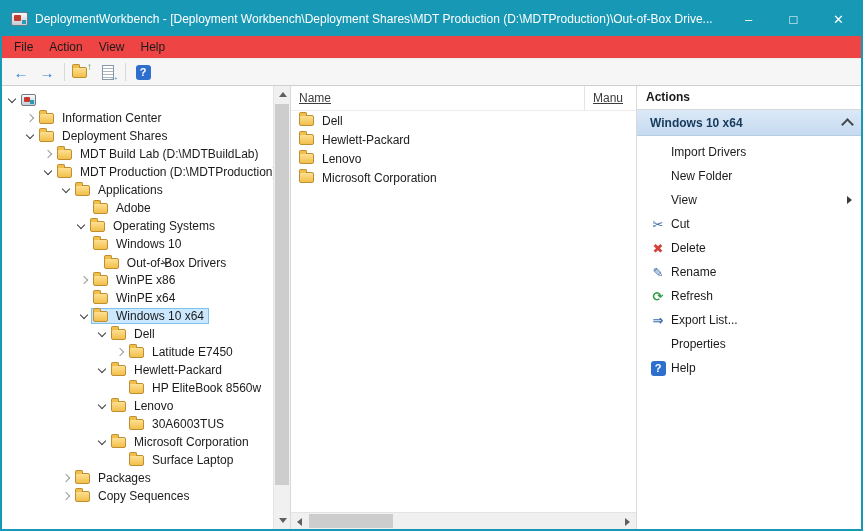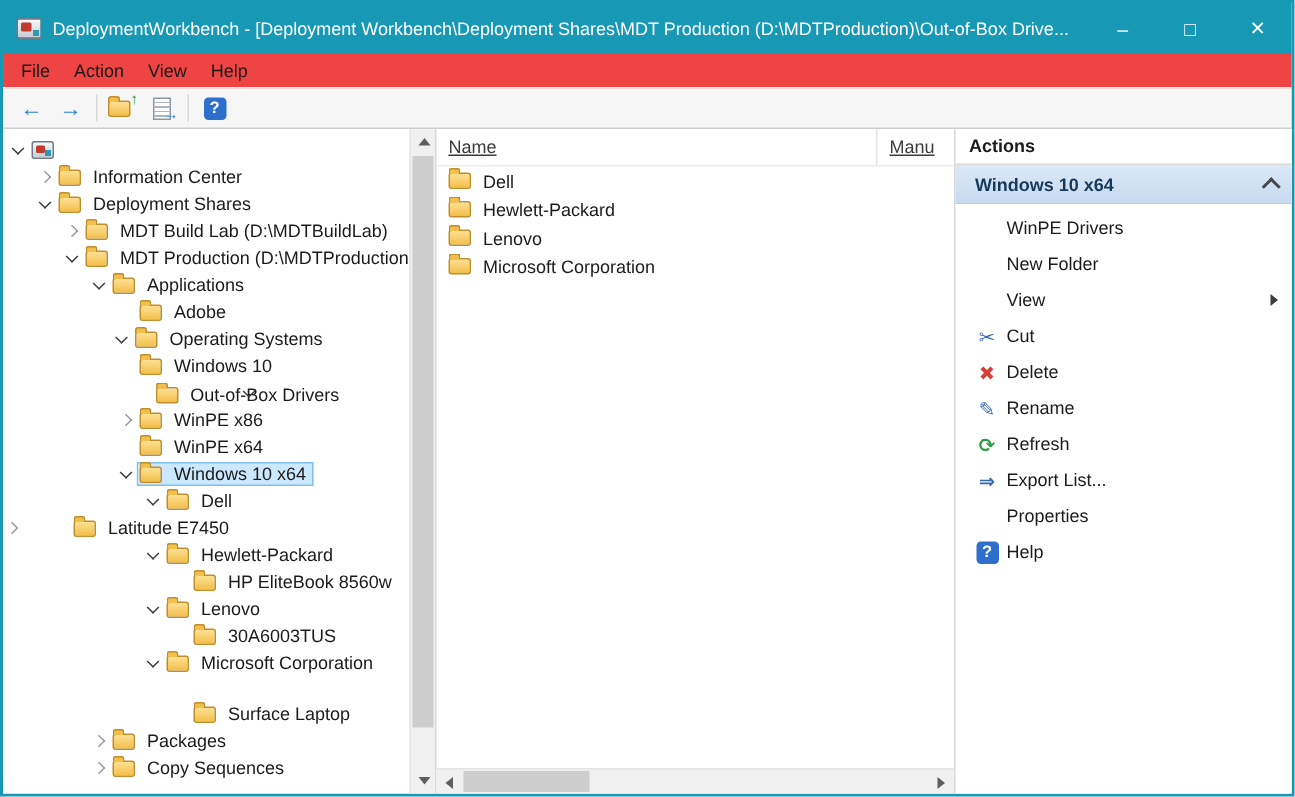--- a/index.html
+++ b/index.html
@@ -234,21 +234,21 @@
               <span class="tlabel">Windows 10 x64</span>
             </span>
           </div>
           <div class="trow" style="padding-left: 94px;">
             <span class="chev chev-exp"></span>
             <span class="node">
               <span class="folder"></span>
               <span class="tlabel">Dell</span>
             </span>
           </div>
-          <div class="trow" style=" gap: 32px;">
+          <div class="trow" style="padding-left: 112px;">
             <span class="chev chev-col"></span>
             <span class="node">
               <span class="folder"></span>
               <span class="tlabel">Latitude E7450</span>
             </span>
           </div>
           <div class="trow" style="padding-left: 94px;">
             <span class="chev chev-exp"></span>
             <span class="node">
               <span class="folder"></span>
@@ -276,21 +276,21 @@
               <span class="tlabel">30A6003TUS</span>
             </span>
           </div>
           <div class="trow" style="padding-left: 94px;">
             <span class="chev chev-exp"></span>
             <span class="node">
               <span class="folder"></span>
               <span class="tlabel">Microsoft Corporation</span>
             </span>
           </div>
-          <div class="trow" style="padding-left: 112px; margin-top: 16px;">
+          <div class="trow" style="padding-left: 112px;">
             <span class="chev chev-none"></span>
             <span class="node">
               <span class="folder"></span>
               <span class="tlabel">Surface Laptop</span>
             </span>
           </div>
           <div class="trow" style="padding-left: 58px;">
             <span class="chev chev-col"></span>
             <span class="node">
               <span class="folder"></span>
@@ -352,21 +352,21 @@
 
     <div class="actions-pane">
       <div class="actions-title">Actions</div>
       <div class="group-header">
         <span class="gh-label">Windows 10 x64</span>
         <span class="chev-up"></span>
       </div>
       <div class="actions-list">
           <div class="arow">
             <span class="aicon"></span>
-            <span>WinPE Drivers</span>
+            <span>Import Drivers</span>
           </div>
           <div class="arow">
             <span class="aicon"></span>
             <span>New Folder</span>
           </div>
           <div class="arow">
             <span class="aicon"></span>
             <span>View</span>
             <span class="sub-arrow"></span>
           </div>

